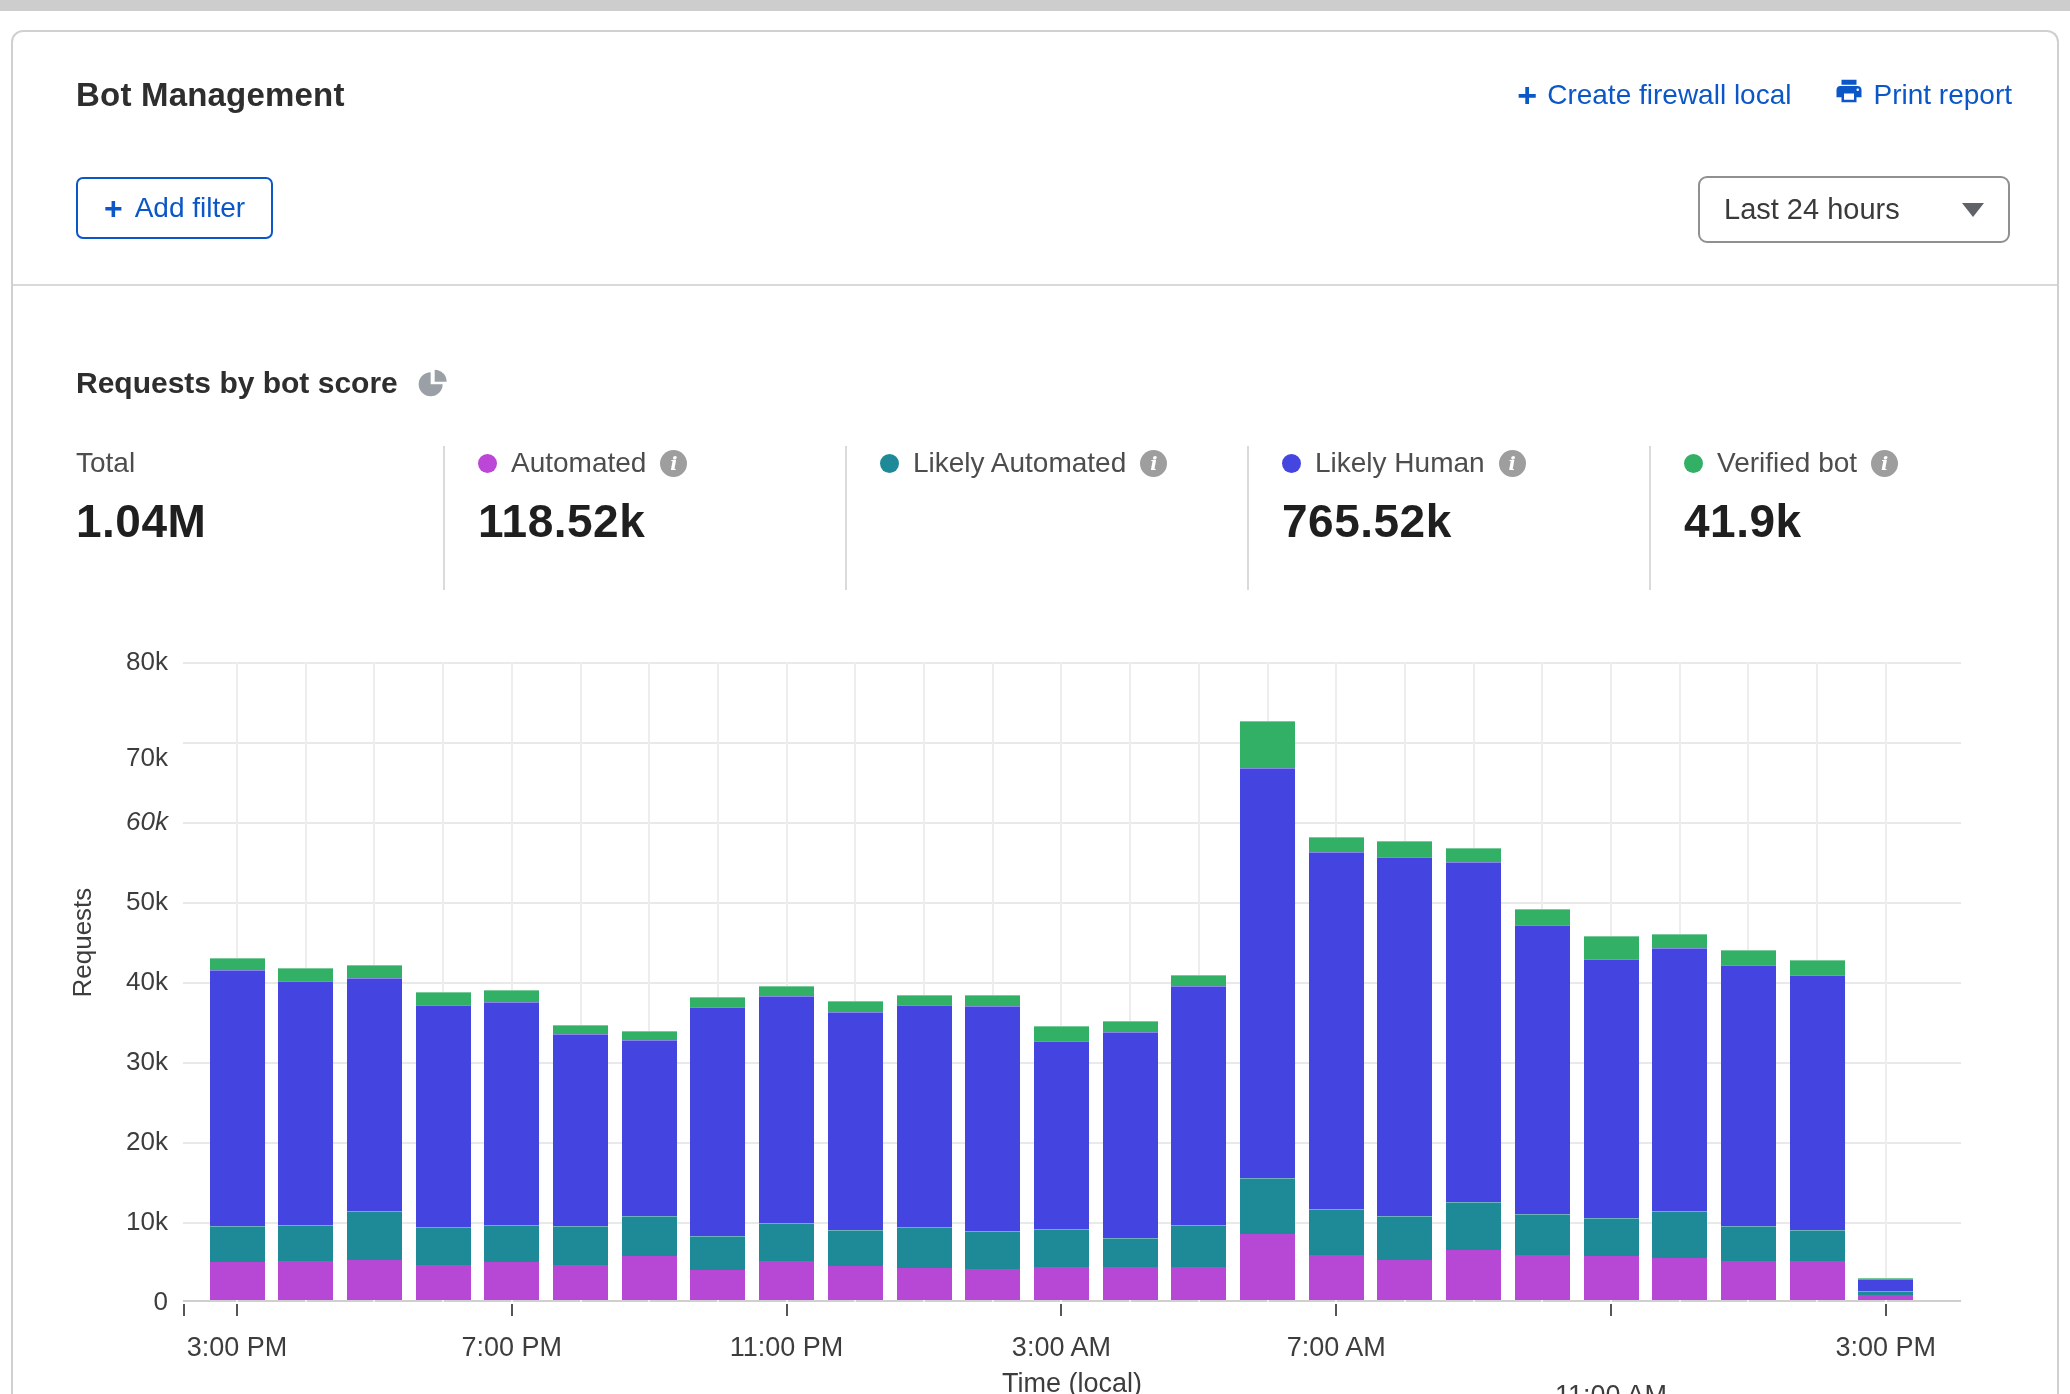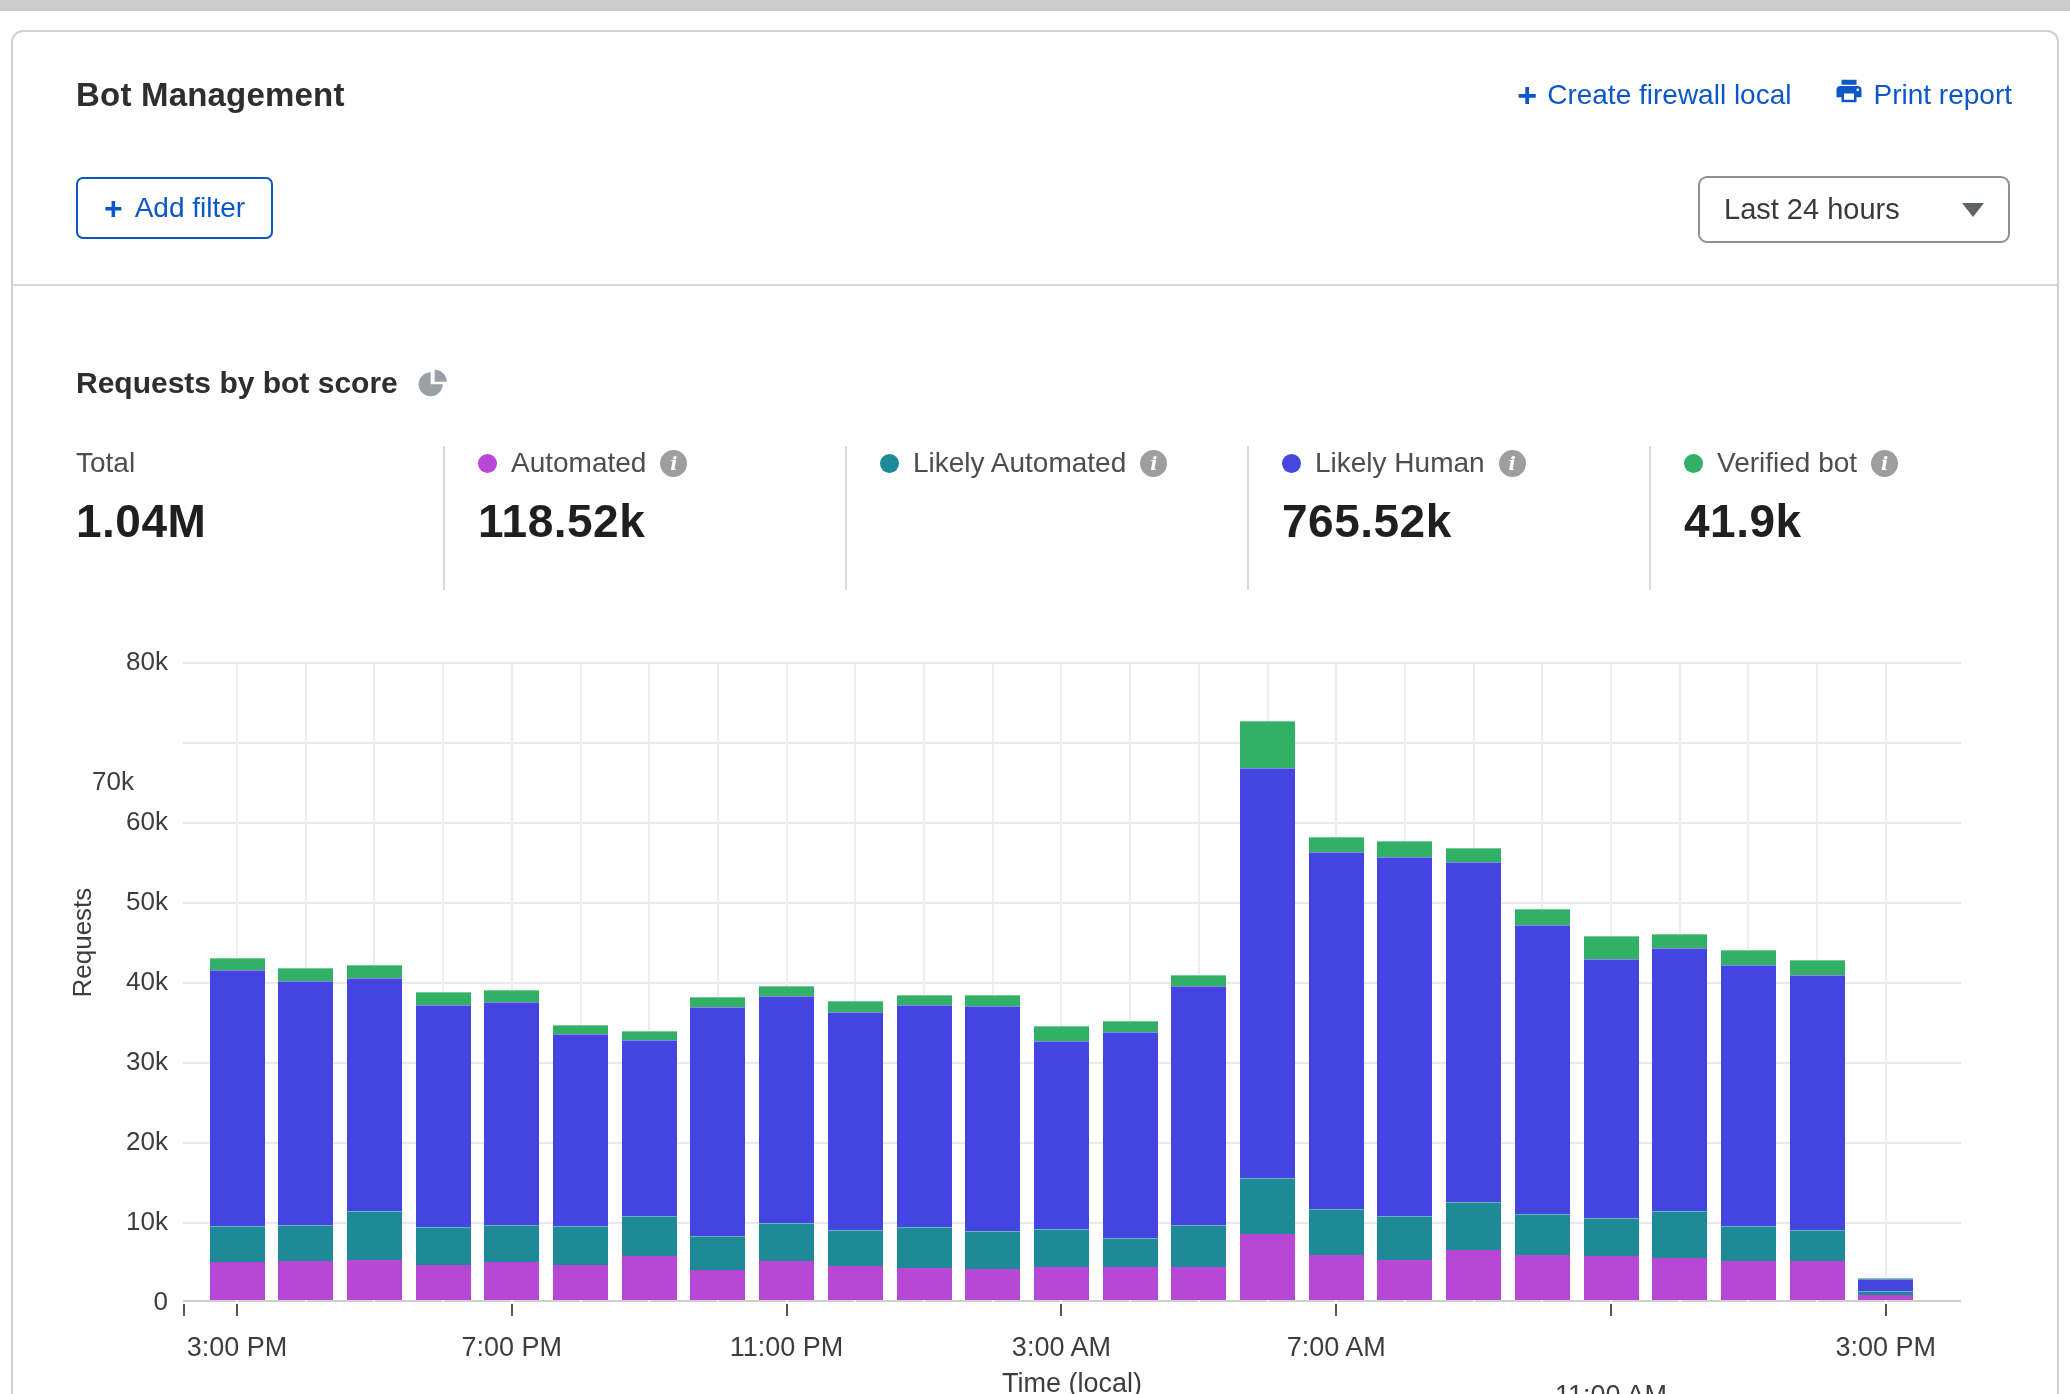--- a/index.html
+++ b/index.html
@@ -276,22 +276,22 @@
       <div class="bar-seg seg-upper" title="3:00 PM — Verified bot: 0.1k" style="left: 1675.3px; bottom: 20.8px; width: 55px; height: 1px; background: rgb(50, 176, 101);"></div>
     </div>
 </div>
 <div id="ylabels">
     <div class="ytick-label" style="left: 58px; top: 1286px;">0</div>
     <div class="ytick-label" style="left: 58px; top: 1206px;">10k</div>
     <div class="ytick-label" style="left: 58px; top: 1126px;">20k</div>
     <div class="ytick-label" style="left: 58px; top: 1046px;">30k</div>
     <div class="ytick-label" style="left: 58px; top: 966px;">40k</div>
     <div class="ytick-label" style="left: 58px; top: 886px;">50k</div>
-    <div class="ytick-label" style="left: 58px; top: 806px;">60k</div>
-    <div class="ytick-label" style="left: 58px; top: 766px; text-align: center;">70k</div>
+    <div class="ytick-label" style="left: 58px; top: 806px; font-style: italic;">60k</div>
+    <div class="ytick-label" style="left: 58px; top: 742px;">70k</div>
     <div class="ytick-label" style="left: 58px; top: 646px;">80k</div>
   </div>
 <div id="xticks">
     <div class="xtick" style="left: 183px;"></div>
     <div class="xtick" style="left: 236px;"></div>
     <div class="xtick" style="left: 510.8px;"></div>
     <div class="xtick" style="left: 785.6px;"></div>
     <div class="xtick" style="left: 1060.4px;"></div>
     <div class="xtick" style="left: 1335.2px;"></div>
     <div class="xtick" style="left: 1610px;"></div>

